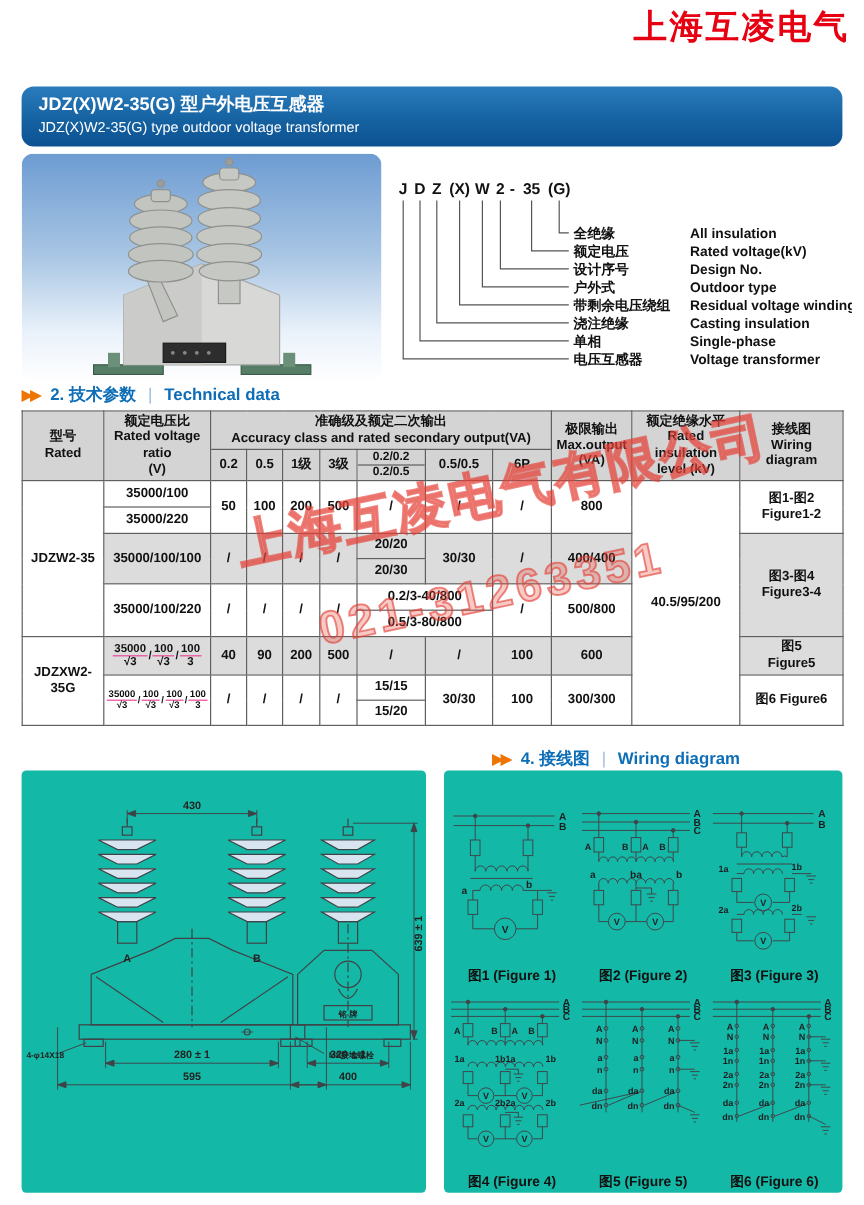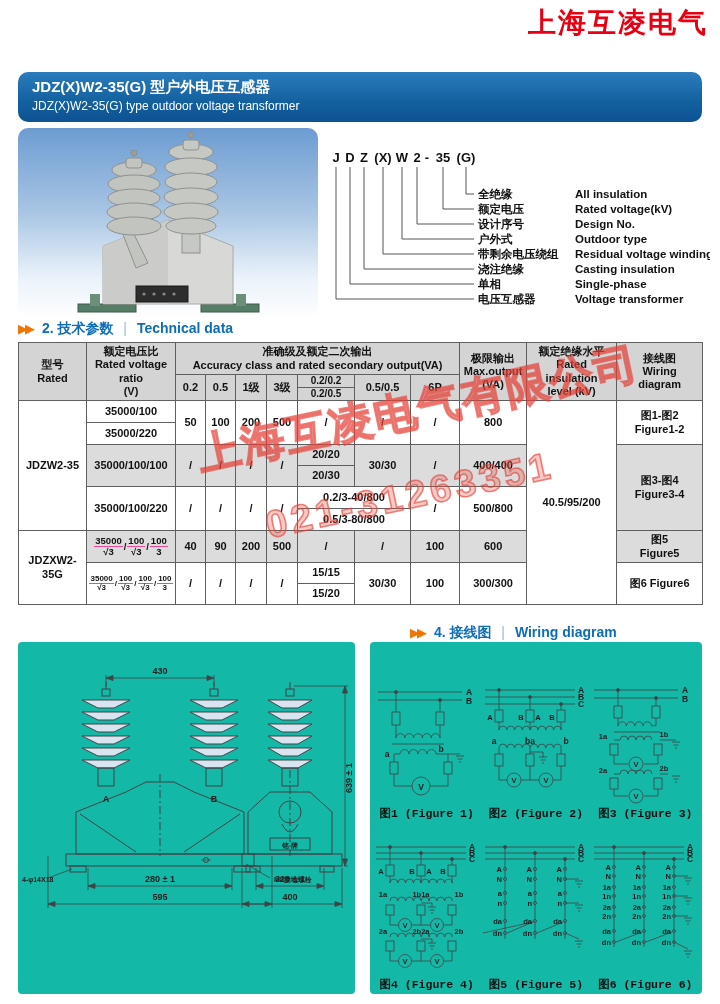--- a/index.html
+++ b/index.html
@@ -46,21 +46,21 @@
   .wm{position:absolute;z-index:5;pointer-events:none;font-weight:700;white-space:nowrap;
       color:rgba(233,78,66,0.30);-webkit-text-stroke:1.6px rgba(228,62,52,0.62);}
   .wm1{left:192px;top:428px;font-size:43px;letter-spacing:2px;transform:rotate(-12deg);transform-origin:left top;}
   .wm2{left:262px;top:505px;font-size:38px;letter-spacing:4px;transform:rotate(-12deg);transform-origin:left top;}
   
   .panel{position:absolute;background:#14b8a6;border-radius:4px;}
   .panel-dim{left:18px;top:642px;width:337px;height:352px;}
   .panel-wire{left:370px;top:642px;width:332px;height:352px;display:grid;
     grid-template-columns:repeat(3,1fr);grid-template-rows:1fr 1fr;padding:8px 2px 2px;box-sizing:border-box;}
   .fig{display:flex;flex-direction:column;align-items:center;justify-content:flex-end;}
-  .fig .cap{font-size:11.5px;font-weight:700;color:#111;margin-top:2px;font-family:Liberation Mono, monospace;}
+  .fig .cap{font-size:11.5px;font-weight:700;color:#111;margin-top:14px;}
   .lineart{stroke:#3f4347;stroke-width:1;fill:none;}
   .lineart-thin{stroke:#3f4347;stroke-width:0.8;fill:none;}
   .dimtxt{font-size:9px;font-weight:700;fill:#222;}
   .dimtxt-s{font-size:7px;font-weight:700;fill:#222;}
   .wtxt{font-size:7.5px;font-weight:700;fill:#1c1f22;}
   .wtxt9{font-size:8.5px;font-weight:700;fill:#1c1f22;}
 </style>
 </head>
 <body>
 

